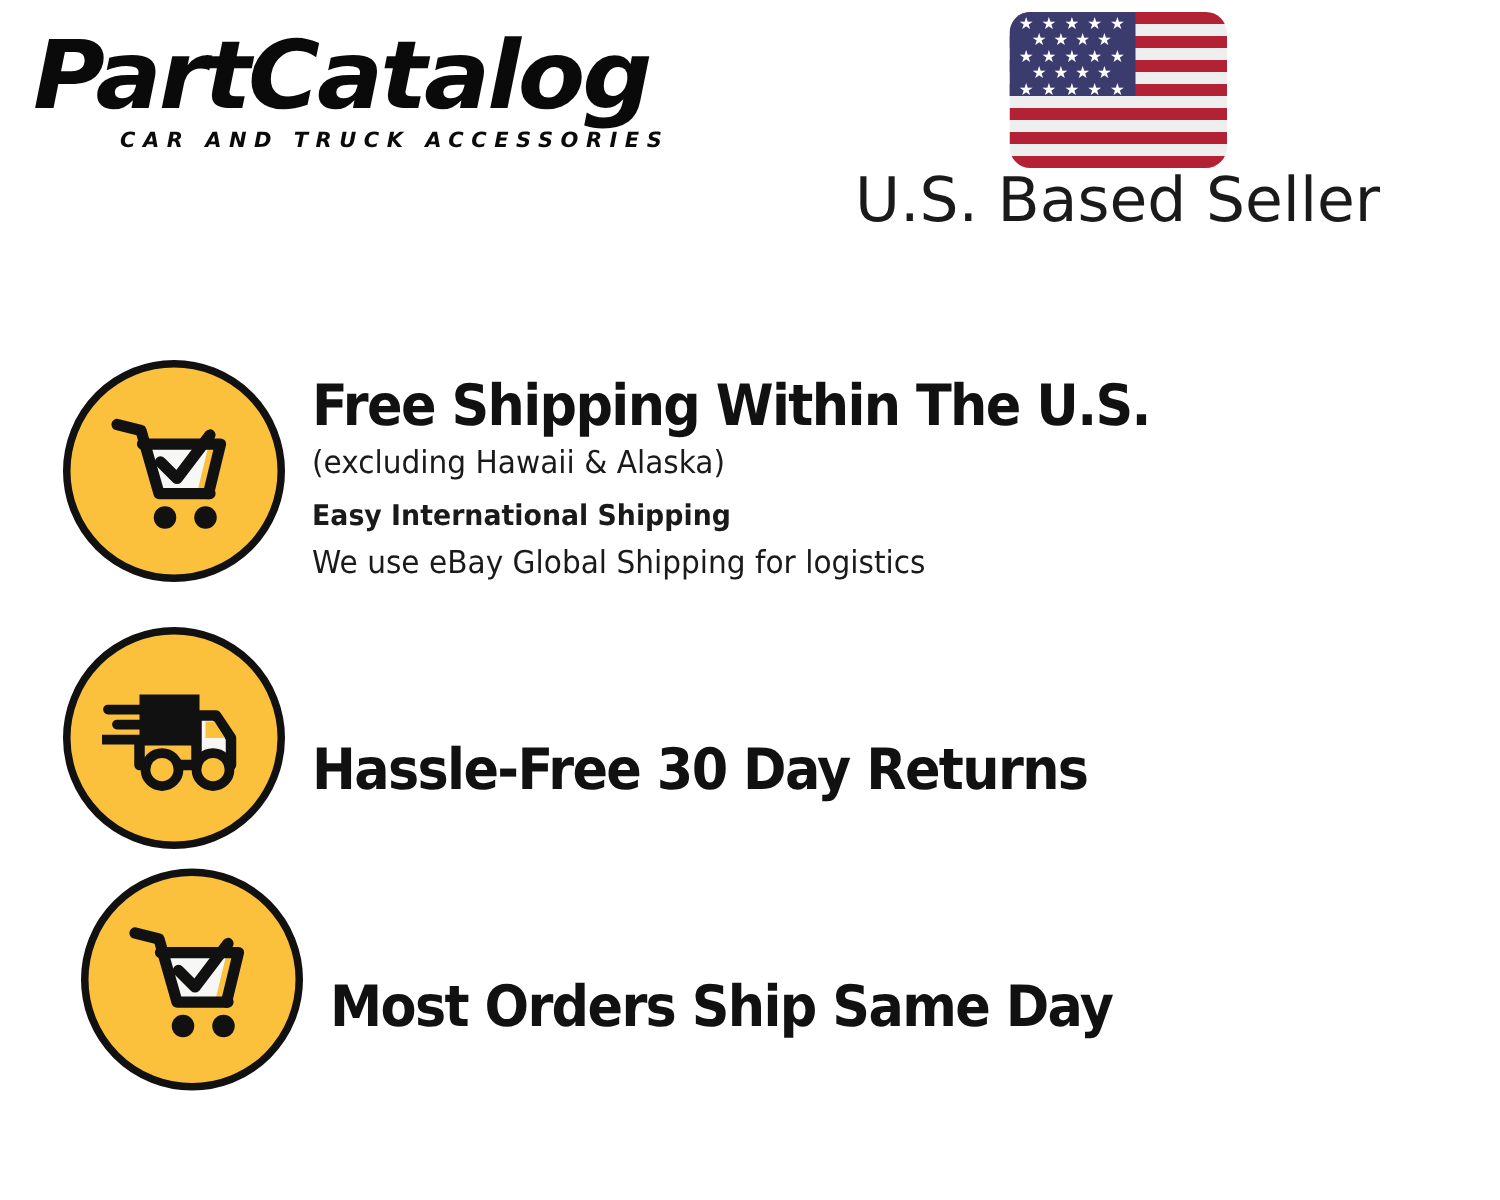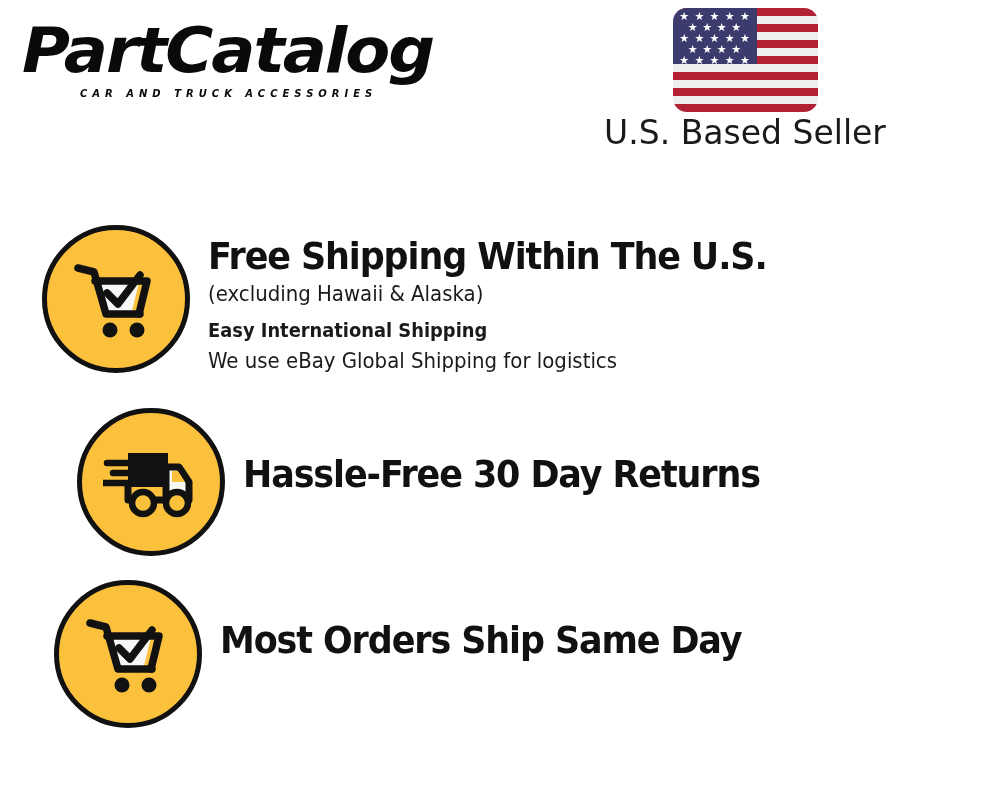--- a/index.html
+++ b/index.html
@@ -40,21 +40,21 @@
     letter-spacing: -2.0px;
     color: #0a0a0a;
     white-space: nowrap;
     transform: scaleX(1.04);
     transform-origin: left top;
   }
   .brand-tagline {
     font-family: "DejaVu Sans", sans-serif;
     font-weight: bold;
     font-style: italic;
-    font-size: 10px;
+    font-size: 14px;
     line-height: 16px;
     letter-spacing: 5.0px;
     color: #0a0a0a;
     white-space: nowrap;
     margin-left: 58px;
     margin-top: 2px;
   }
 
   
   .seller-badge {
@@ -103,42 +103,42 @@
   }
   .star-row.offset { padding: 0 9px; }
   .star {
     color: #ffffff;
     font-size: 11px;
     line-height: 11px;
   }
   .seller-label {
     font-family: "DejaVu Sans", sans-serif;
     font-weight: normal;
-    font-size: 33px;
+    font-size: 41px;
     line-height: 38px;
     color: #1a1a1a;
     white-space: nowrap;
     margin-top: 2px;
     letter-spacing: 0px;
   }
 
   
   .features {
     position: absolute;
     left: 0;
     top: 225px;
     width: 1000px;
   }
   .feature-row {
     display: flex;
-    align-items: flex-start;
+    align-items: center;
     position: relative;
   }
   .feature-row.row-shipping { height: 178px; }
-  .feature-row.row-returns  { height: 172px; padding-left: 35px; }
+  .feature-row.row-returns  { height: 172px; }
   .feature-row.row-sameday  { height: 150px; margin-left: 12px; }
 
   .icon-badge {
     flex: 0 0 auto;
     width: 148px;
     height: 148px;
     margin-left: 42px;
     border-radius: 50%;
     background: #fbc03c;
     border: 5px solid #111111;

